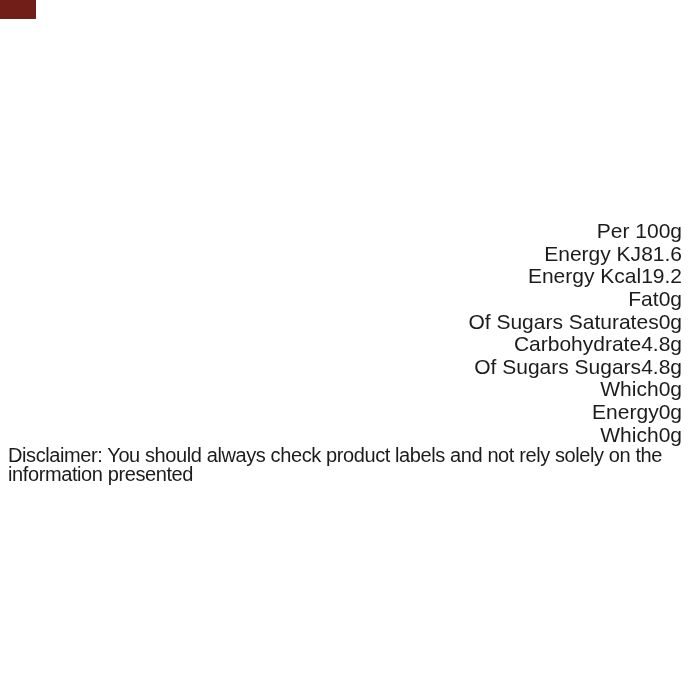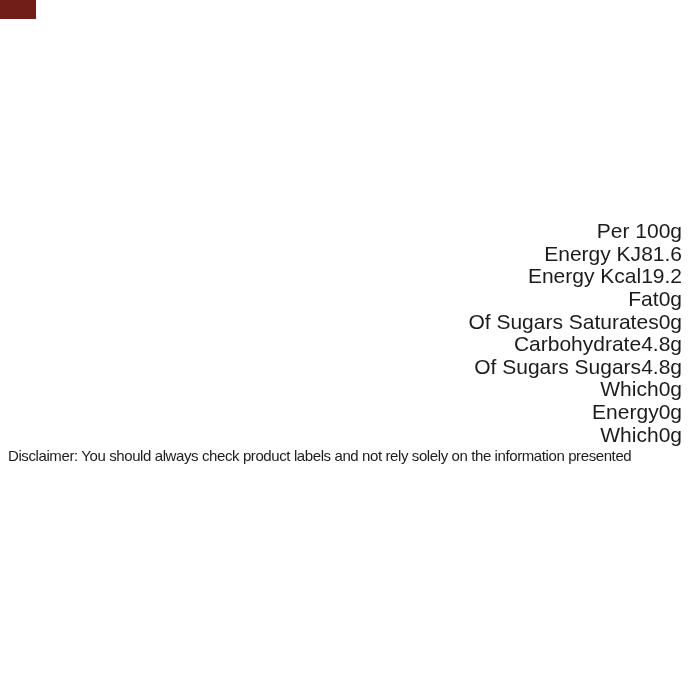--- a/index.html
+++ b/index.html
@@ -28,21 +28,21 @@
     justify-content: flex-end;
     align-items: center;
     height: 22.6px;
     font-size: 21px;
     white-space: nowrap;
   }
   .tlabel { text-align: left; }
   .tvalue { text-align: right; padding-right: 10px; }
   .disclaimer {
     margin: 0; padding: 0;
-    font-size: 15px;
+    font-size: 20px;
     letter-spacing: -0.4px;
     line-height: 19.4px;
   }
 </style>
 </head>
 <body style="background: rgb(255, 255, 255); color: rgb(28, 28, 28);">
 
 <div class="corner-badge" style="background: rgb(112, 30, 23);"></div>
 
 <main class="content">

